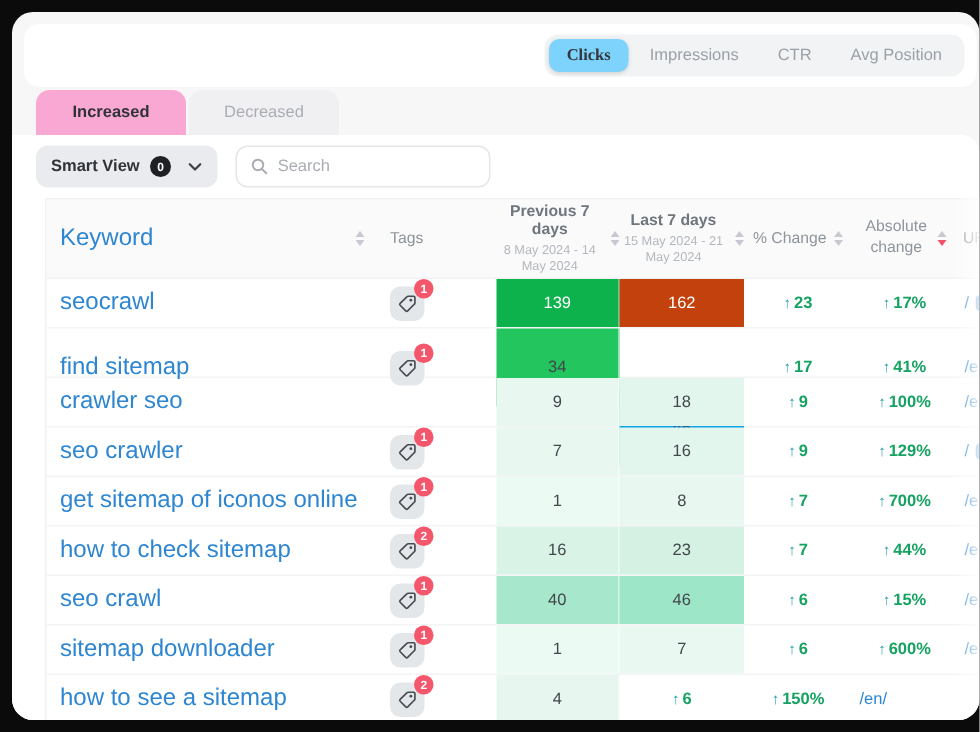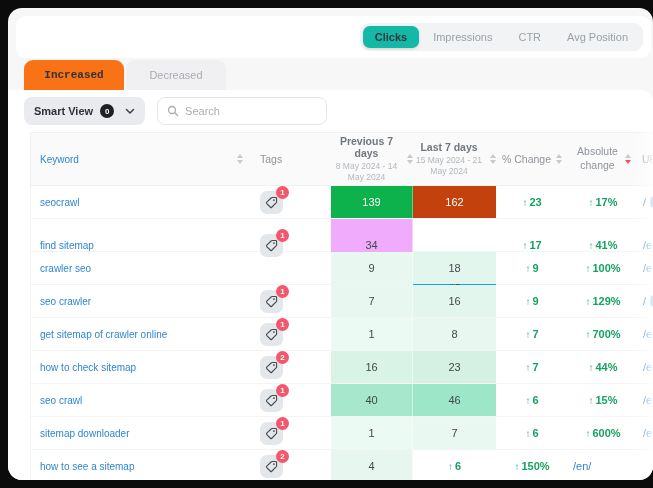--- a/index.html
+++ b/index.html
@@ -8,28 +8,28 @@
 
   .card { position:absolute; top:8px; left:8px; bottom:8px; right:0;
           background:#f7f7f8; border-radius:14px; overflow:hidden; }
 
   
   .topbar { position:absolute; top:8px; left:8px; right:2px; height:42px;
             background:#ffffff; border-radius:10px; display:flex; align-items:center;
             justify-content:flex-end; padding-right:8px; }
   .metric-tabs { background:#f2f3f4; border-radius:9px; padding:3px; display:flex; gap:2px; align-items:center; }
   .mtab { font-size:11px; color:#9aa1a8; padding:5px 12px; border-radius:7px; cursor:pointer; white-space:nowrap; }
-  .mtab.active { background:#14b8a6; color:#33373c; font-weight:bold;
-                 box-shadow:0 1px 3px rgba(0,0,0,.14); }
+  .mtab.active { background:#7dd3fc; color:#33373c; font-weight:bold;
+                 box-shadow:0 1px 3px rgba(0,0,0,.14);font-family:Liberation Serif, serif; }
 
   
   .trend-tabs { position:absolute; top:52px; left:16px; display:flex; gap:2px; }
   .ttab { width:100px; height:30px; display:flex; align-items:center; justify-content:center;
           font-size:11px; border-radius:9px 9px 0 0; cursor:pointer; }
-  .ttab.active { background:#f97316; color:#2f3338; font-weight:bold;font-family:Liberation Mono, monospace; }
+  .ttab.active { background:#f9a8d4; color:#2f3338; font-weight:bold; }
   .ttab.inactive { background:#f0f0f2; color:#a9adb3; }
 
   
   .panel { position:absolute; top:82px; left:0; right:0; bottom:0; background:#ffffff;
            border-radius:0 12px 0 0; overflow:hidden; }
 
   .toolbar { height:42px; display:flex; align-items:center; gap:12px; padding-left:16px; }
   .smartview { height:28px; background:#e9ebee; border-radius:8px; display:flex; align-items:center;
                gap:7px; padding:0 10px; cursor:pointer;justify-content:flex-end; }
   .smartview .label { font-size:11px; font-weight:bold; color:#2f3338; }
@@ -57,21 +57,21 @@
 
   .sort { display:flex; flex-direction:column; gap:2px; cursor:pointer; }
   .sort i { width:0; height:0; border-left:3.5px solid transparent; border-right:3.5px solid transparent; display:block; }
   .sort .up { border-bottom:4px solid #c6cad0; }
   .sort .down { border-top:4px solid #c6cad0; }
   .sort.desc .down { border-top-color:#f3506a; }
 
   .trow { height:33px; border-bottom:1px solid #f3f4f6; }
   .cell { display:flex; align-items:center; height:100%; }
   .c-keyword { padding-left:9px; }
-  .kw { font-size:10px; color:#2e86d1; cursor:pointer; text-decoration:none; white-space:nowrap;
+  .kw { font-size:16px; color:#2e86d1; cursor:pointer; text-decoration:none; white-space:nowrap;
         overflow:hidden; text-overflow:ellipsis; }
   .c-tags { padding-left:7px; }
   .tagchip { position:relative; width:23px; height:23px; background:#e4e7ea; border-radius:7px;
              display:flex; align-items:center; justify-content:center; cursor:pointer; }
   .tagbadge { position:absolute; top:-5px; right:-6px; min-width:13px; height:13px; border-radius:7px;
               background:#f4566c; color:#fff; font-size:8px; font-weight:bold;
               display:flex; align-items:center; justify-content:center; padding:0 2px; }
   .heat { justify-content:center; font-size:11px; color:#42474d;text-align:right; }
   .c-prev { border-right:1px solid rgba(255,255,255,.5); }
   .c-abs, .c-pct { justify-content:center; gap:2px; font-size:11px; }
@@ -225,21 +225,21 @@
       <div class="tagchip">
         <span style="display:flex;">
           <svg width="13" height="13" viewBox="0 0 14 14">
                     <path d="M7.6 1.6h3.9c.6 0 1 .4 1 1v3.9c0 .27-.1.52-.3.7L7.3 12.1a1 1 0 0 1-1.4 0L1.9 8.1a1 1 0 0 1 0-1.4L6.9 1.9c.18-.19.44-.3.7-.3z" fill="none" stroke="#474c52" stroke-width="1.2" stroke-linejoin="round"></path>
                     <circle cx="9.6" cy="4.4" r="1" fill="#474c52"></circle>
                   </svg>
         </span>
         <span class="tagbadge">1</span>
       </div>
     </div>
-    <div class="cell heat c-prev" style="background: #f0abfc;">
+    <div class="cell heat c-prev" style="background: #22c55e;">
       <span>34</span>
     </div>
     <div class="cell heat c-last" style="background: #0ea5e9; margin-top: 40px;">
       <span>48</span>
     </div>
     <div class="cell c-abs">
       <span class="arrow">↑</span>
       <span class="chg">17</span>
     </div>
     <div class="cell c-pct">
@@ -311,21 +311,21 @@
       <span class="extlink">
         <svg width="12" height="12" viewBox="0 0 12 12">
                   <rect x="0.5" y="0.5" width="11" height="11" rx="3" fill="#2e86d1"></rect>
                   <path d="M4 8l4-4M5 4h3v3" stroke="#ffffff" stroke-width="1.3" fill="none" stroke-linecap="round" stroke-linejoin="round"></path>
                 </svg>
       </span>
     </div>
   </div>
           <div class="grid-row trow">
     <div class="cell c-keyword">
-      <a class="kw">get sitemap of crawler online</a>
+      <a class="kw">get sitemap of iconos online</a>
     </div>
     <div class="cell c-tags">
       <div class="tagchip">
         <span style="display:flex;">
           <svg width="13" height="13" viewBox="0 0 14 14">
                     <path d="M7.6 1.6h3.9c.6 0 1 .4 1 1v3.9c0 .27-.1.52-.3.7L7.3 12.1a1 1 0 0 1-1.4 0L1.9 8.1a1 1 0 0 1 0-1.4L6.9 1.9c.18-.19.44-.3.7-.3z" fill="none" stroke="#474c52" stroke-width="1.2" stroke-linejoin="round"></path>
                     <circle cx="9.6" cy="4.4" r="1" fill="#474c52"></circle>
                   </svg>
         </span>
         <span class="tagbadge">1</span>

